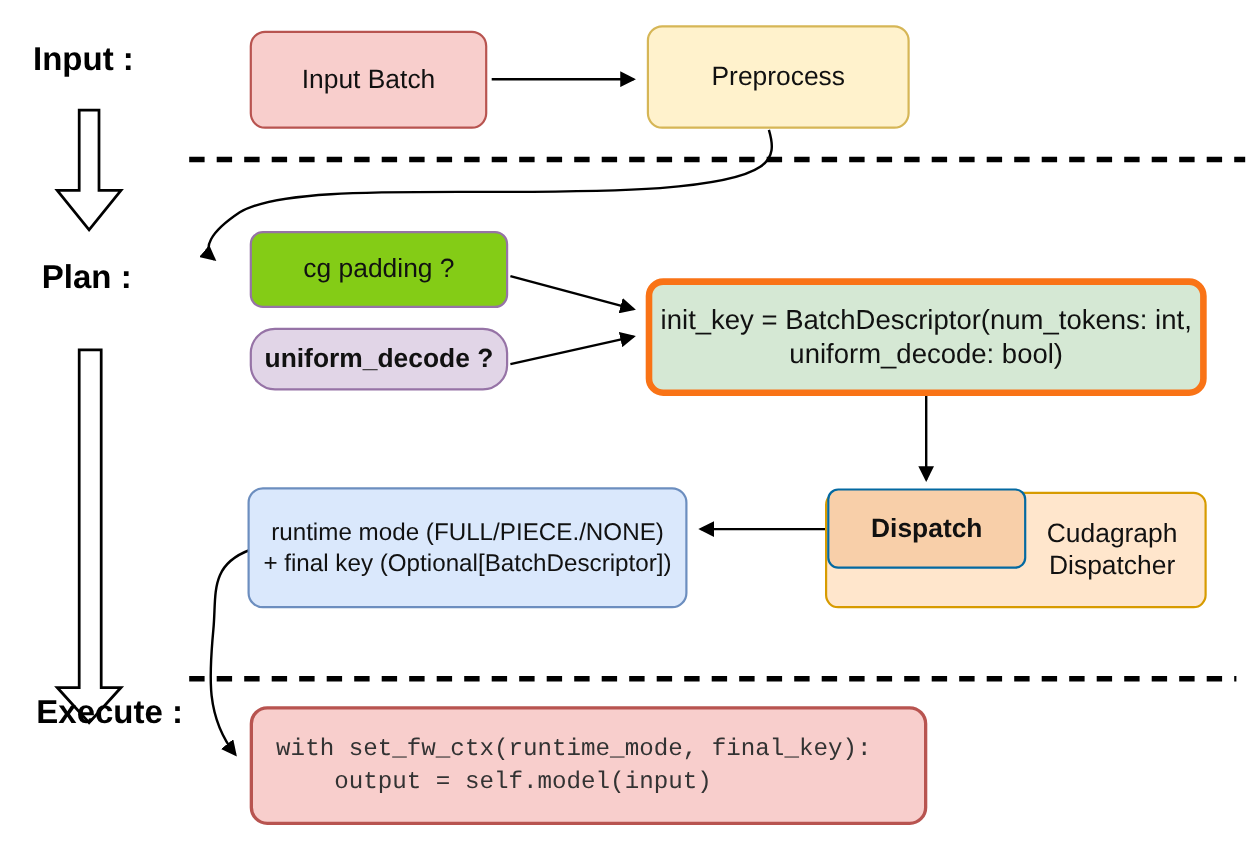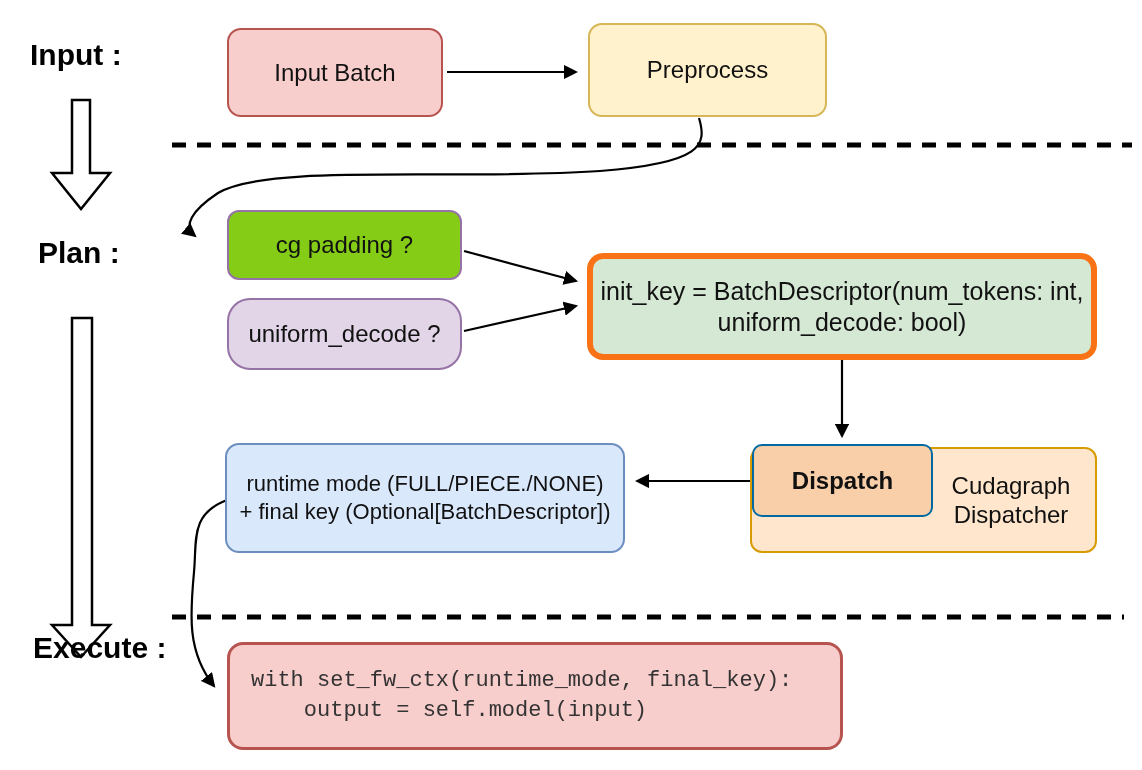--- a/index.html
+++ b/index.html
@@ -37,22 +37,22 @@
   }
   #node-preprocess {
     left: 588px; top: 23px; width: 239px; height: 94px;
     background: #FFF2CC; border: 2px solid #D6B656; border-radius: 14px;
   }
   #node-cg-padding {
     left: 227px; top: 210px; width: 235px; height: 70px;
     background: #84cc16; border: 2px solid #9673A6; border-radius: 12px;
   }
   #node-uniform-decode {
-    left: 227px; top: 298px; width: 235px; height: 72px;
-    background: #E1D5E7; border: 2px solid #9673A6; border-radius: 23px;
+    left: 227px; top: 298px; width: 235px; height: 57px;
+    background: #E1D5E7; border: 2px solid #9673A6; border-radius: 23px; font-weight: bold;
   }
   #node-init-key {
     left: 587px; top: 228px; width: 510px; height: 107px;
     background: #D5E8D4; border: 6px solid #f97316; border-radius: 16px;
     font-size: 25px;
     margin-top: 25px;
   }
   #node-runtime-result {
     left: 225px; top: 443px; width: 400px; height: 110px;
     background: #DAE8FC; border: 2px solid #6C8EBF; border-radius: 14px;

